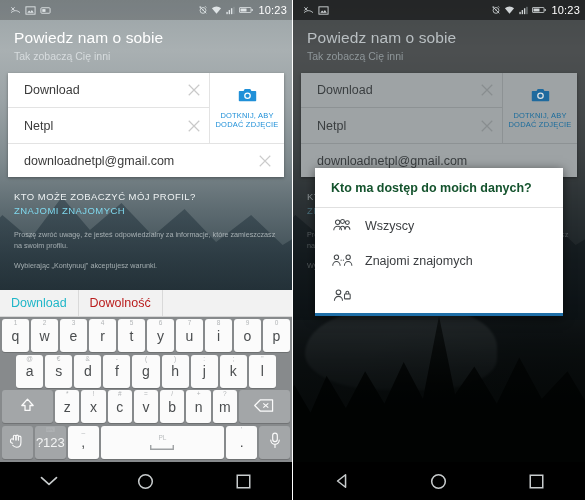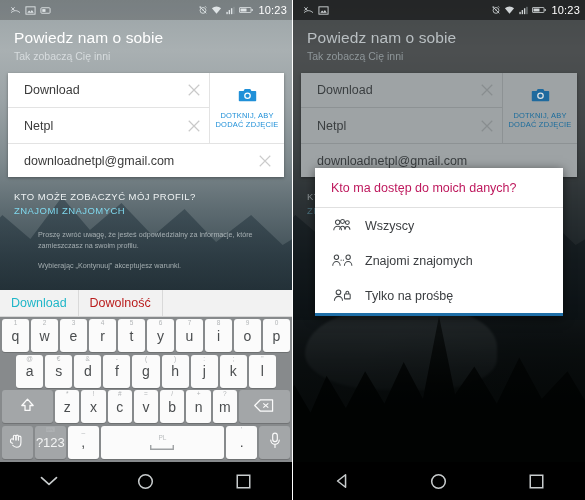--- a/index.html
+++ b/index.html
@@ -117,21 +117,21 @@
   .email-row { border-top: 1px solid #e3e3e3; }
   .phone.right .email-row { border-top-color: #8d9294; }
   .email-row.field { height: 34px; padding-right: 10px; }
 
   
   .privacy { position: relative; z-index: 5; padding: 14px 24px 0 14px; }
   .privacy .q { font-size: 9.5px; color: #eef2f3; letter-spacing: .45px; }
   .privacy .a { font-size: 9.5px; color: #7fd8ee; letter-spacing: .45px; margin-top: 3px; }
   .phone.right .privacy .q { color: #8e9598; }
   .phone.right .privacy .a { color: #4a6f7c; }
-  .legal { position: relative; z-index: 5; padding: 13px 14px 0 14px; margin-left: 24px; }
+  .legal { position: relative; z-index: 5; padding: 13px 14px 0 14px; }
   .legal p { font-size: 7.2px; line-height: 1.55; color: #c3cbcd; opacity: .78; }
   .legal p + p { margin-top: 9px; }
   .phone.right .legal p { color: #7e8587; opacity: .6; }
 
   
   .suggest {
     position: absolute; left: 0; right: 0; bottom: 183px; z-index: 7;
     height: 27px; background: #f2f2f2;
     display: flex; align-items: stretch;
     border-bottom: 1px solid #d6d6d6;
@@ -179,21 +179,21 @@
   }
   .navbar .nb { width: 44px; height: 38px; display:flex; align-items:center; justify-content:center; }
 
   
   .dialog {
     position: absolute; left: 22px; right: 22px; top: 168px; z-index: 20;
     background: #ffffff; box-shadow: 0 2px 10px rgba(0,0,0,.55);
   }
   .dialog .dtitle {
     padding: 13px 16px 12px 16px;
-    font-size: 12.5px; color: #be185d; font-weight: 400;
+    font-size: 12.5px; color: #14532d; font-weight: 700;
     border-bottom: 1px solid #e0e0e0;
   }
   .dopt { display: flex; align-items: center; gap: 12px; padding: 0 16px; height: 35px; text-align: center; }
   .dopt .dico { width: 22px; flex: 0 0 22px; display: flex; align-items: center; justify-content: center; }
   .dopt .dlbl { font-size: 12.5px; color: #3a3d40; }
   .dialog-accent { height: 3px; background: #1f6fa8; }
 </style>
 </head>
 <body>
 
@@ -650,21 +650,20 @@
         <span class="dico">
           <svg width="21" height="15" viewBox="0 0 26 18">
               <g fill="none" stroke="#44484b" stroke-width="1.3">
                 <circle cx="8" cy="5" r="2.9"></circle>
                 <path d="M3 15.4c0-3 2.2-5.3 5-5.3s5 2.3 5 5.3"></path>
                 <rect x="15.5" y="7.2" width="7" height="6" rx=".8"></rect>
                 <path d="M17.3 7.2V5.4a1.7 1.7 0 013.4 0v1.8"></path>
               </g>
             </svg>
         </span>
-        <span class="dlbl">Tylko na prośbę</span>
       </div>
       <div class="dialog-accent"></div>
     </div>
 
     <div class="navbar">
       <div class="nb">
         <svg width="16" height="16" viewBox="0 0 18 18">
             <path d="M13 2L4 9l9 7z" fill="none" stroke="#c8cccd" stroke-width="1.7" stroke-linejoin="round"></path>
           </svg>
       </div>

